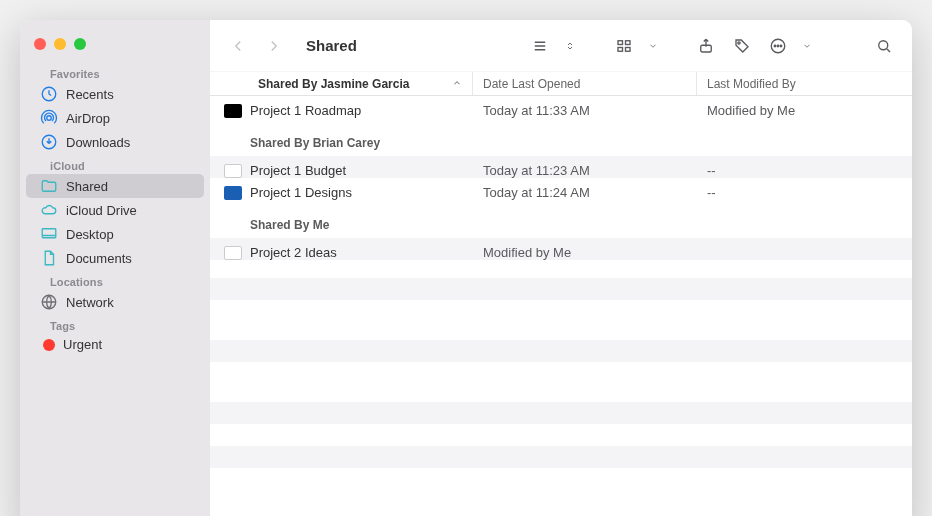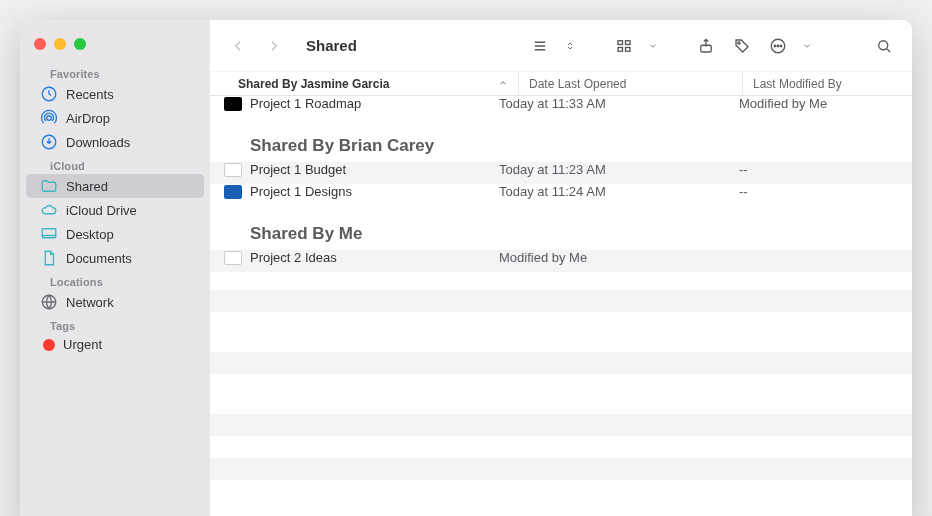--- a/index.html
+++ b/index.html
@@ -29,29 +29,29 @@
 .tb-btn { width: 28px; height: 28px; display: flex; align-items: center; justify-content: center; color: #5a5a5e; cursor: pointer; border-radius: 5px; }
 .tb-btn.disabled { color: #c3c3c6; }
 .tb-btn svg { width: 18px; height: 18px; fill: none; stroke: currentColor; stroke-width: 1.8; }
 .tb-title { font-size: 15px; font-weight: 600; color: #333; margin-left: 10px; margin-right: auto; }
 .tb-spacer { width: 16px; }
 
 
 .columns { display: flex; height: 24px; border-bottom: 1px solid #e3e3e6; font-size: 12px; color: #666; align-items: center; }
 .col { padding: 0 10px; display: flex; align-items: center; border-right: 1px solid #e8e8eb; height: 100%; }
 .col:last-child { border-right: none; }
-.col-name { width: 309px; padding-left: 28px; font-weight: 600; color: #333; }
+.col-name { width: 263px; padding-left: 48px; font-weight: 600; color: #333; }
 .col-date { width: 224px; }
 .col-mod { flex: 1; }
 .sort-arrow { margin-left: auto; }
 
 
 .list { flex: 1; overflow: auto; }
-.group-header { font-size: 17px; font-weight: 600; color: #5b5b5e; padding: 18px 10px 6px 40px; }
-.row { display: flex; align-items: flex-start; height: 22px; font-size: 13px; color: #333; gap: 16px; }
+.group-header { font-size: 12px; font-weight: 600; color: #5b5b5e; padding: 18px 10px 6px 40px; }
+.row { display: flex; align-items: flex-end; height: 22px; font-size: 13px; color: #333; }
 .row.stripe { background: #f4f4f6; }
 .row-name { width: 263px; padding-left: 14px; display: flex; align-items: center; gap: 8px; }
 .row-date { width: 224px; padding-left: 10px; color: #5a5a5e; }
 .row-mod { flex: 1; padding-left: 10px; color: #5a5a5e; }
 .file-icon { width: 18px; height: 14px; border-radius: 2px; display: flex; align-items: center; justify-content: center; flex-shrink: 0; }
 .fi-black { background: #000; }
 .fi-white { background: #fff; border: 1px solid #ccc; }
 .fi-blue { background: #1a5fb4; }
 </style>
 </head>

